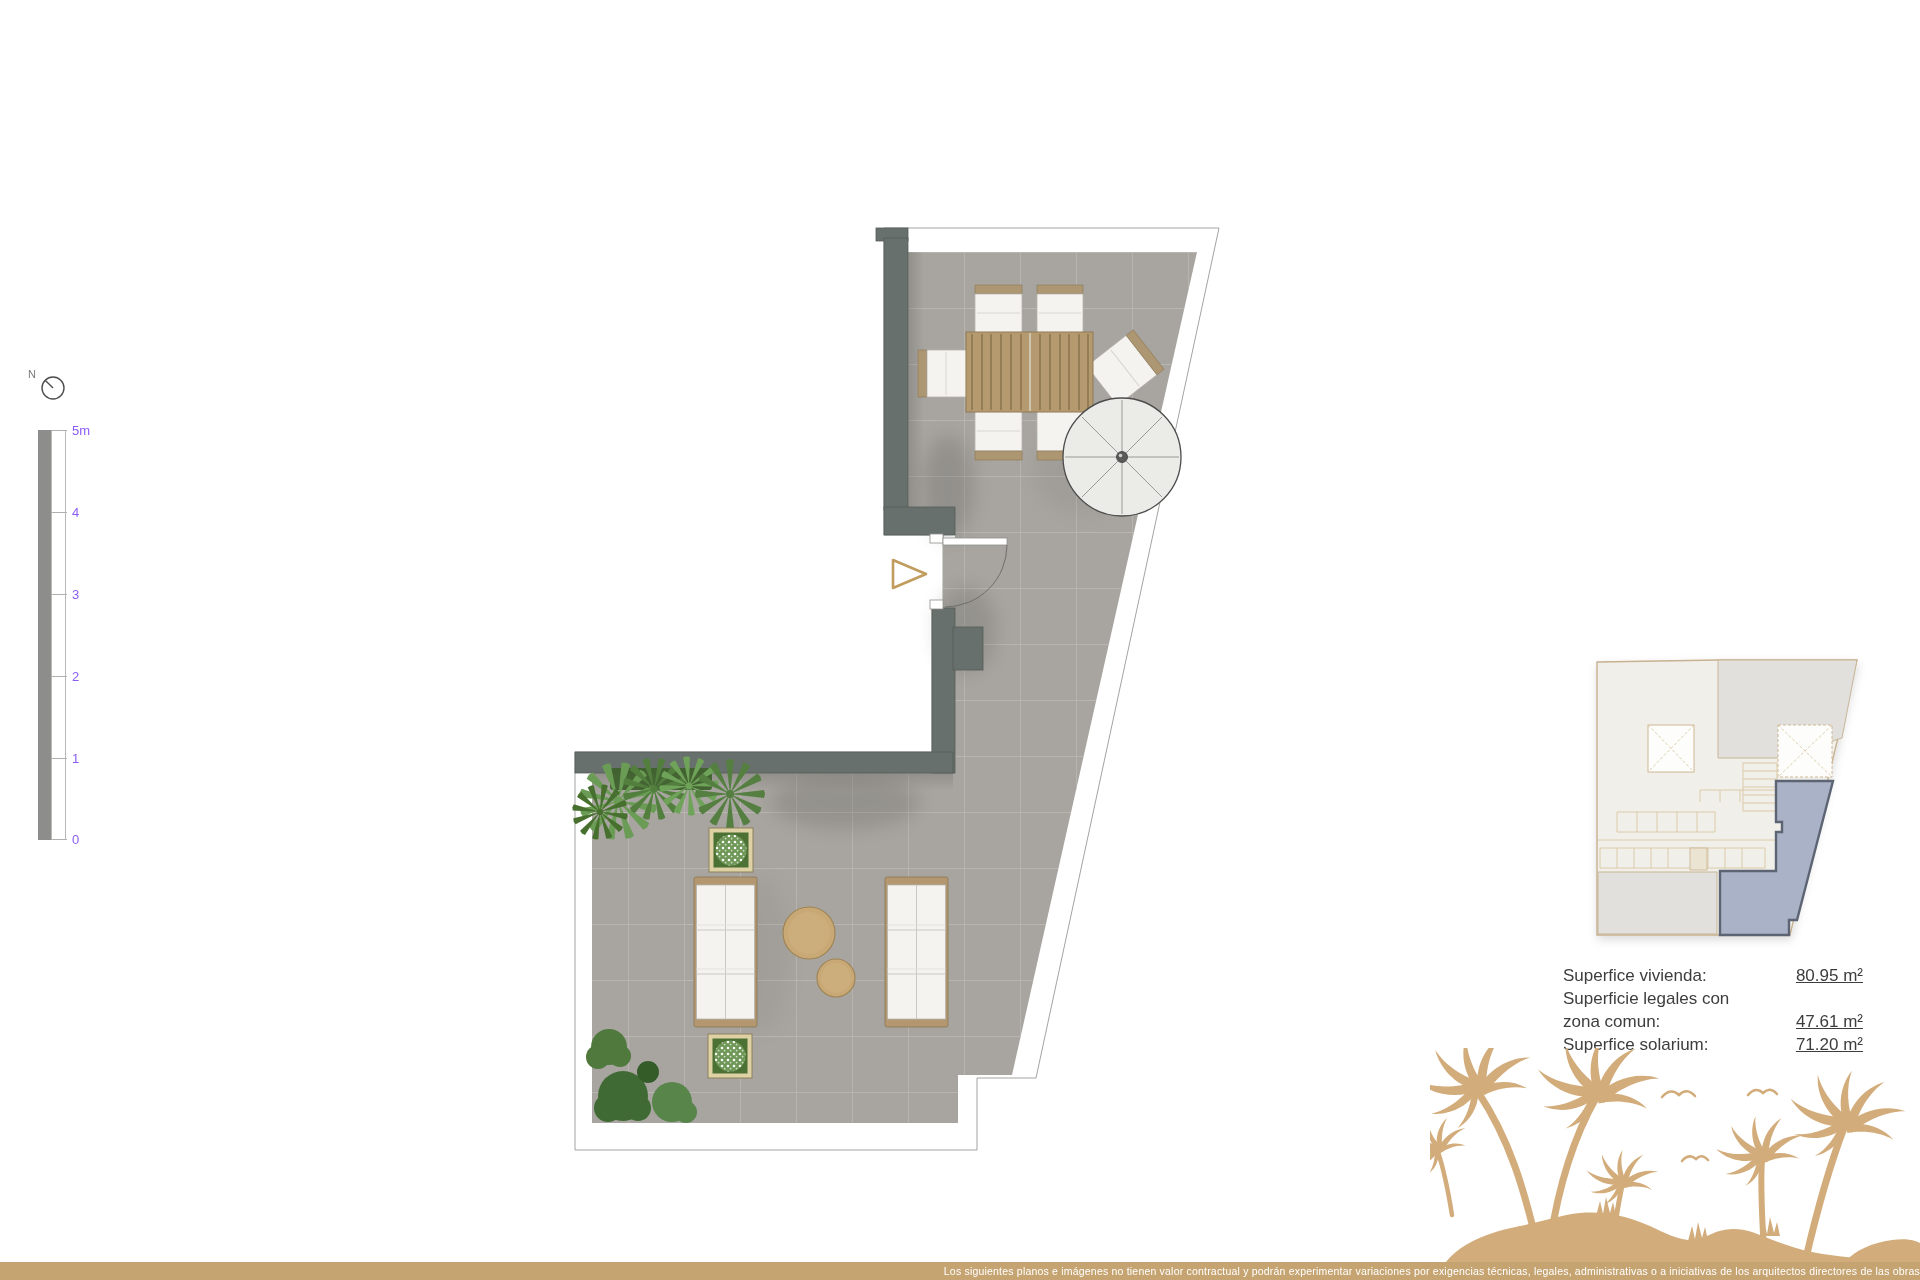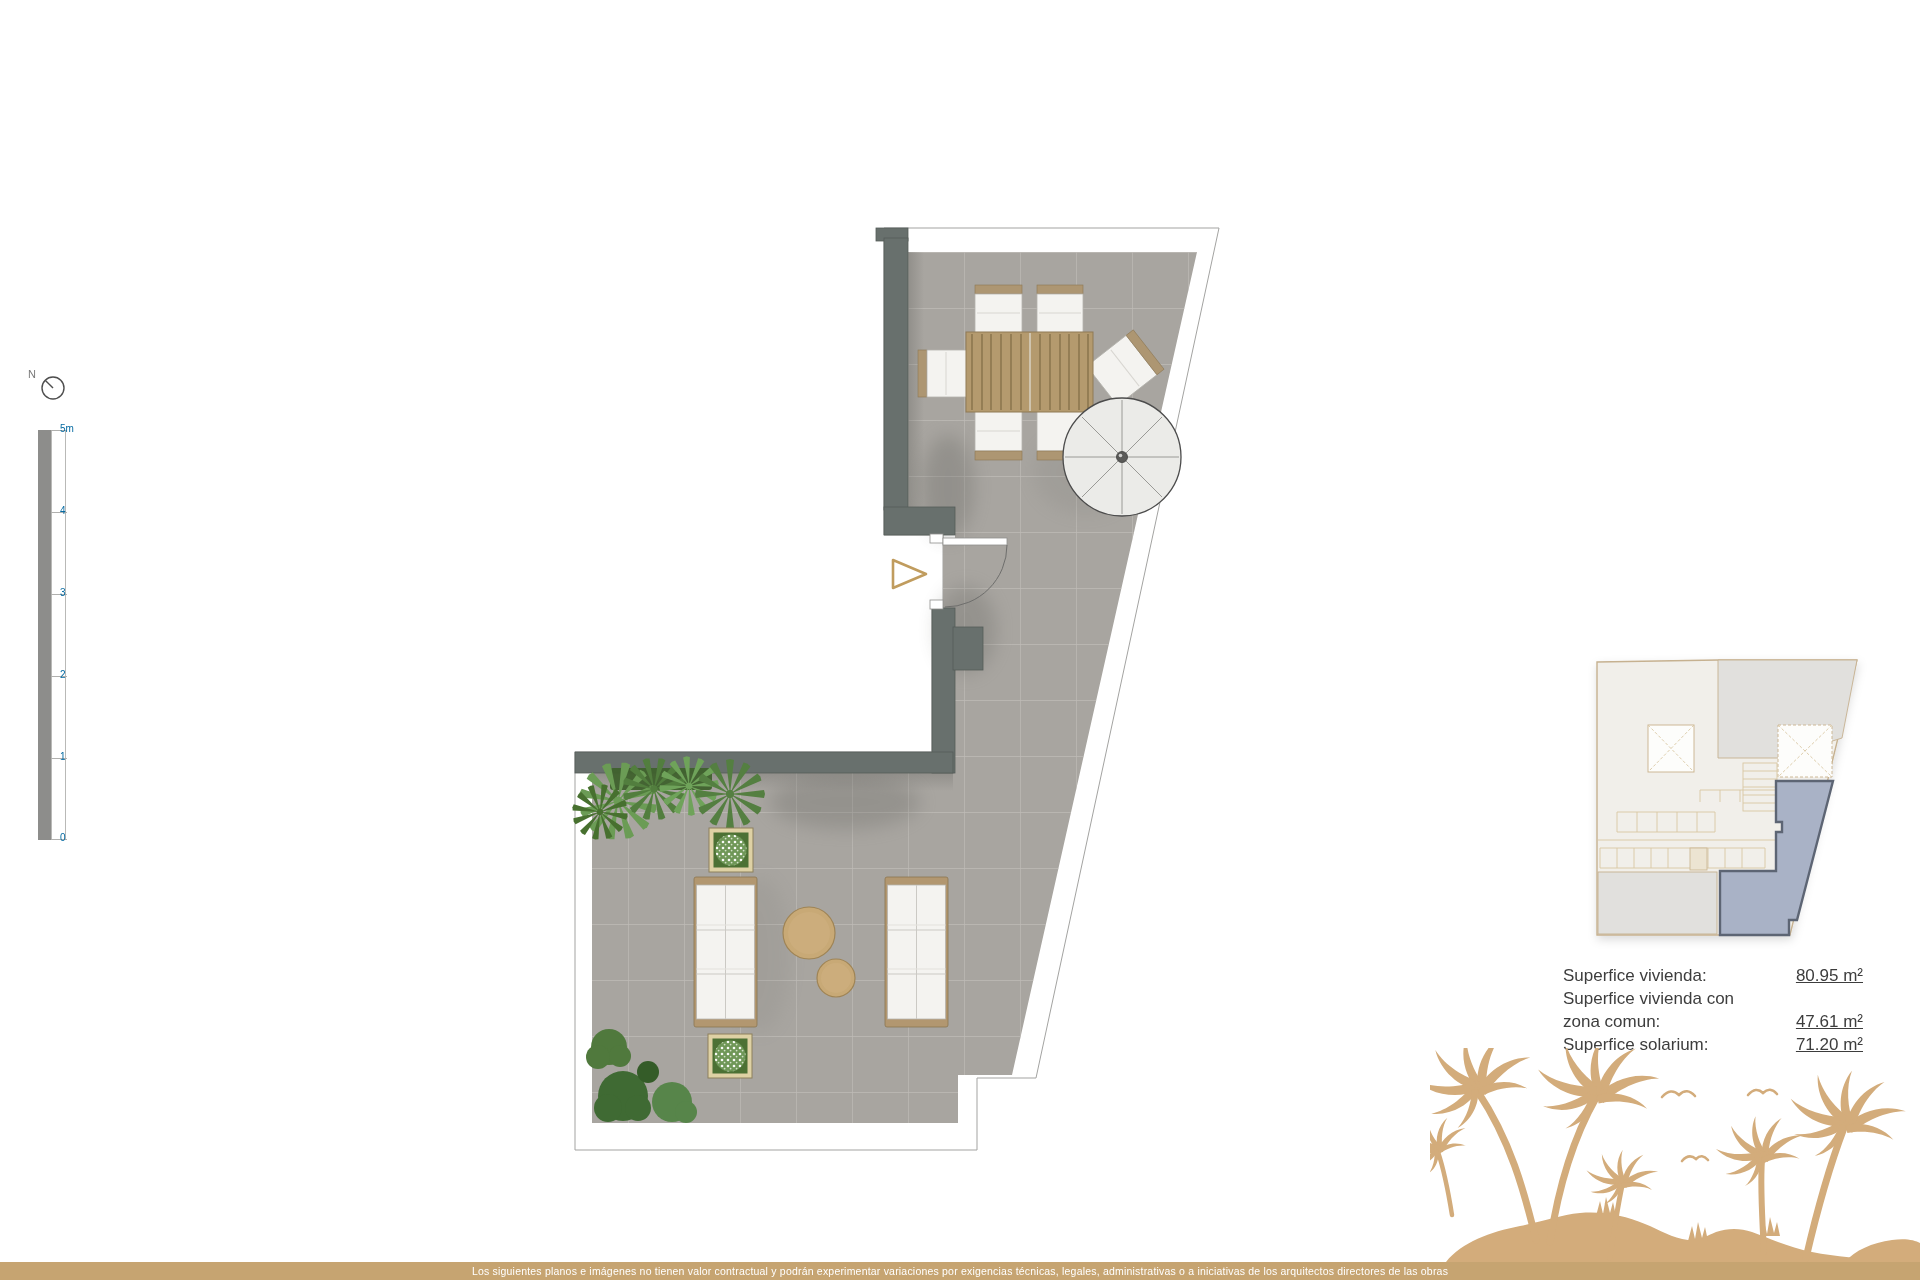--- a/index.html
+++ b/index.html
@@ -4,31 +4,31 @@
 <style>
   html,body{margin:0;padding:0;background:#ffffff;}
   .page{position:relative;width:1920px;height:1280px;background:#fff;overflow:hidden;
         font-family:"Liberation Sans", sans-serif;color:#4c4c4c;}
   .abs{position:absolute;}
   
   .scalebar{left:38px;top:430px;width:60px;height:412px;}
   .scalebar .bar{position:absolute;left:0;top:0;width:13px;height:410px;background:#8d8d8b;}
   .scalebar .col{position:absolute;left:13px;top:0;width:15px;height:410px;background:#fff;border:1px solid #b9b9b7;box-sizing:border-box;}
   .scalebar .tick{position:absolute;left:13px;width:16px;height:1px;background:#b0b0ae;}
-  .scalebar .lbl{position:absolute;left:22px;font-size:10px;color:#0369a1;}
+  .scalebar .lbl{position:absolute;left:34px;font-size:13px;color:#8b5cf6;}
   
   .titleblock{left:1562px;top:560px;width:300px;text-align:center;}
   .titleblock h1{margin:0;font-size:23px;font-weight:bold;letter-spacing:1px;color:var(--text-dark,#4c4c4c);}
   .titleblock .sub{margin-top:3px;font-size:17.5px;color:var(--text-dark,#4c4c4c);}
   .areas{left:1563px;top:964px;width:300px;font-size:17px;color:#3d3d3d;line-height:23px;}
   .arearow{display:flex;justify-content:space-between;}
   .arearow .val{text-align:right;white-space:nowrap;text-decoration:underline;}
   
   .footerbar{left:0;top:1262px;width:1920px;height:18px;background:var(--bar-tan,#c6a471);
-             display:flex;align-items:center;justify-content:center;}
+             display:flex;align-items:center;justify-content:flex-end;}
   .footerbar .disc{font-size:10.5px;color:#ffffff;letter-spacing:.2px;white-space:nowrap;}
   svg{display:block;}
   .wall{fill:var(--wall-gray,#68706d);stroke:#555c59;stroke-width:.8;}
   .band{fill:#ffffff;stroke:#a3a3a1;stroke-width:1;}
   .floorfill{fill:var(--floor-gray,#a8a5a0);}
   .whitebit{fill:#ffffff;stroke:#8f8f8d;stroke-width:.8;}
   .keyline{fill:none;stroke:#d9c7a3;stroke-width:.9;}
 </style>
 </head>
 <body>
@@ -261,21 +261,21 @@
     </g>
     <path d="M1776,781 L1833,781 L1797,920 L1789,920 L1789,935 L1720,935 L1720,871 L1776,871 L1776,832 L1782,832 L1782,822 L1776,822 Z" fill="#a9b2c6" stroke="#5d6574" stroke-width="2.4" stroke-linejoin="miter"></path>
   </svg>
 
   <div class="abs areas">
     <div class="arearow">
       <span class="lab">Superfice vivienda:</span>
       <span class="val">80.95 m²</span>
     </div>
     <div class="arearow">
-      <span class="lab">Superfice vivienda con</span>
+      <span class="lab">Superficie legales con</span>
       <span class="val"></span>
     </div>
     <div class="arearow">
       <span class="lab">zona comun:</span>
       <span class="val">47.61 m²</span>
     </div>
     <div class="arearow">
       <span class="lab">Superfice solarium:</span>
       <span class="val">71.20 m²</span>
     </div>

